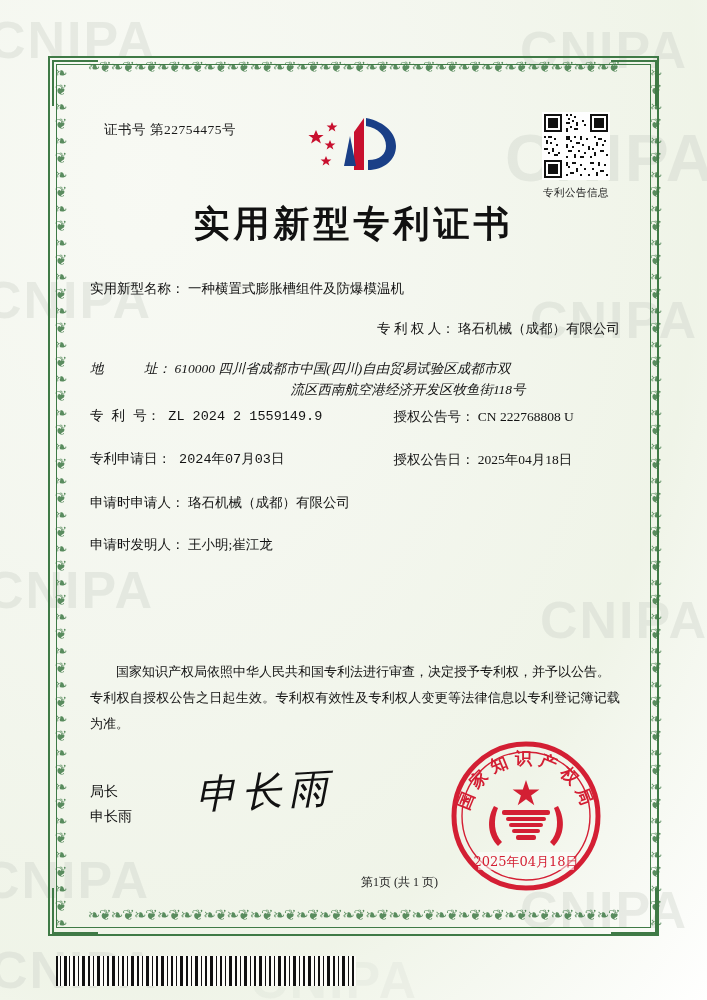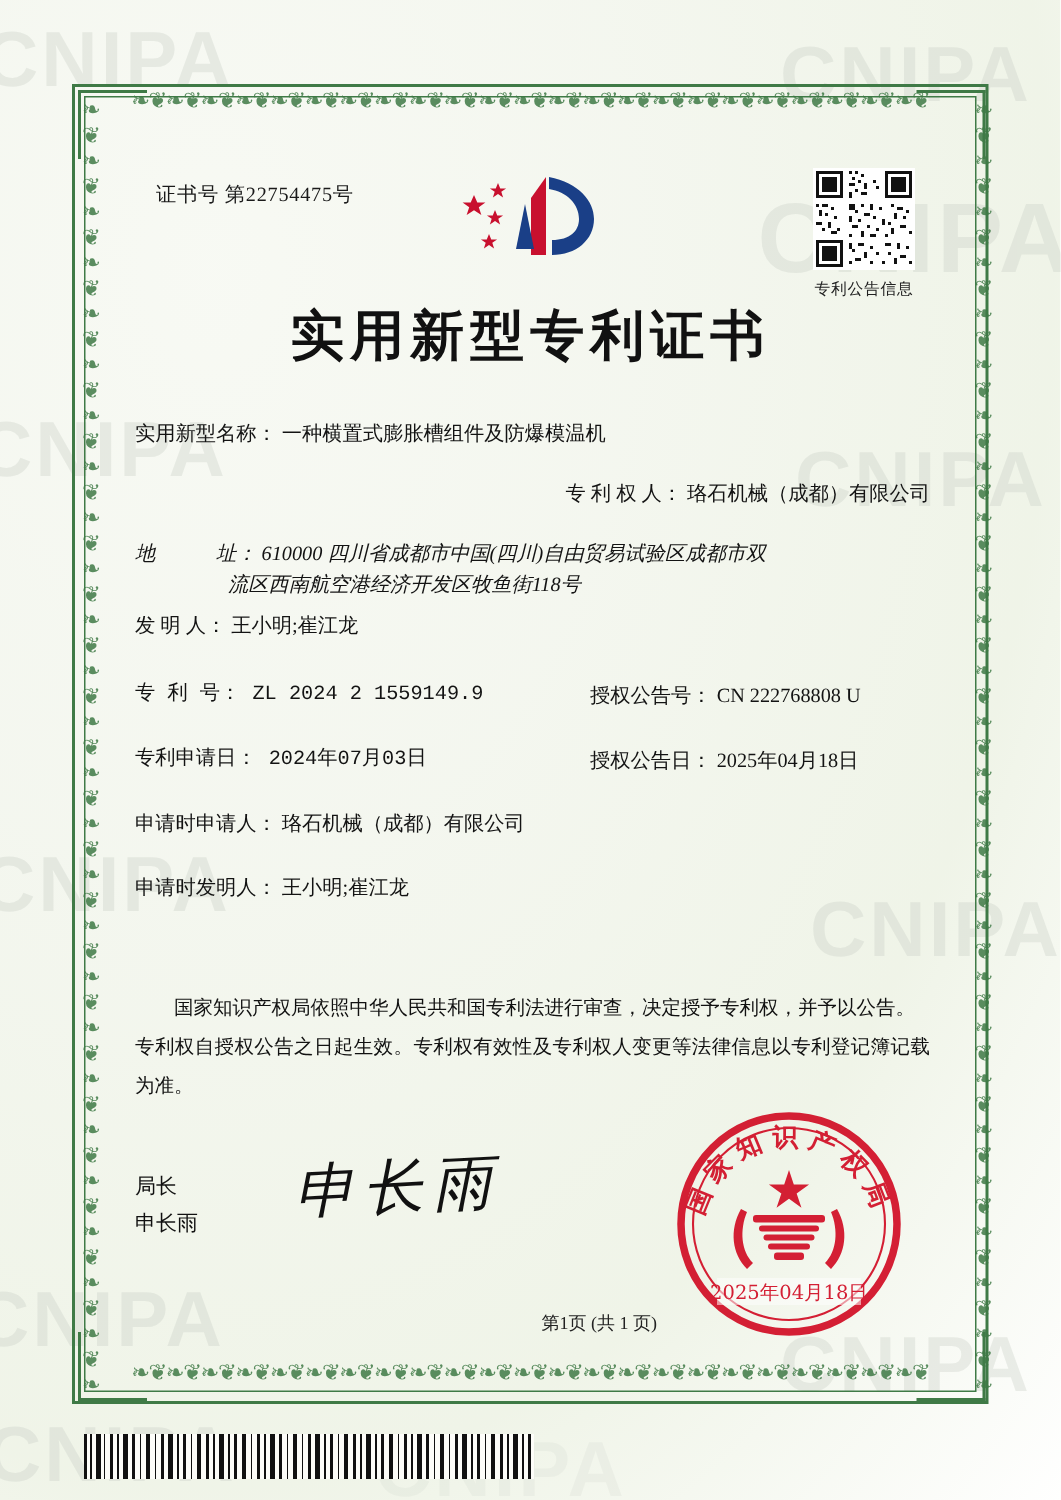--- a/index.html
+++ b/index.html
@@ -176,21 +176,22 @@
     vertical-align: top;
     font-family: Liberation Mono, monospace;
   }
   .two-col .right {
     display: inline-block;
     vertical-align: top;
   }
 
   .addr-second {
     display: block;
-    margin-left: 62px;
+    margin-left: 106px;
+    text-align: center;
   }
 
   .statement {
     position: absolute;
     left: 34px;
     top: 595px;
     width: 530px;
     font-size: 13px;
     line-height: 2.0;
     color: #111;
@@ -398,24 +399,20 @@
         <span class="lbl">专 利 权 人：</span>
         <span class="val">珞石机械（成都）有限公司</span>
       </div>
 
       <div class="row" style="margin-bottom:6px;font-style:italic;">
         <span class="lbl">地　　　址：</span>
         <span class="val">610000 四川省成都市中国(四川)自由贸易试验区成都市双</span>
         <span class="addr-second">流区西南航空港经济开发区牧鱼街118号</span>
       </div>
 
-      <div class="row" style="margin-bottom:26px;">
-        <span class="lbl">发 明 人：</span>
-        <span class="val">王小明;崔江龙</span>
-      </div>
 
       <div class="row two-col" style="margin-bottom:22px;">
         <span class="left">
           <span class="lbl">专 利 号：</span>
           <span class="val">ZL 2024 2 1559149.9</span>
         </span>
         <span class="right">
           <span class="lbl">授权公告号：</span>
           <span class="val">CN 222768808 U</span>
         </span>

